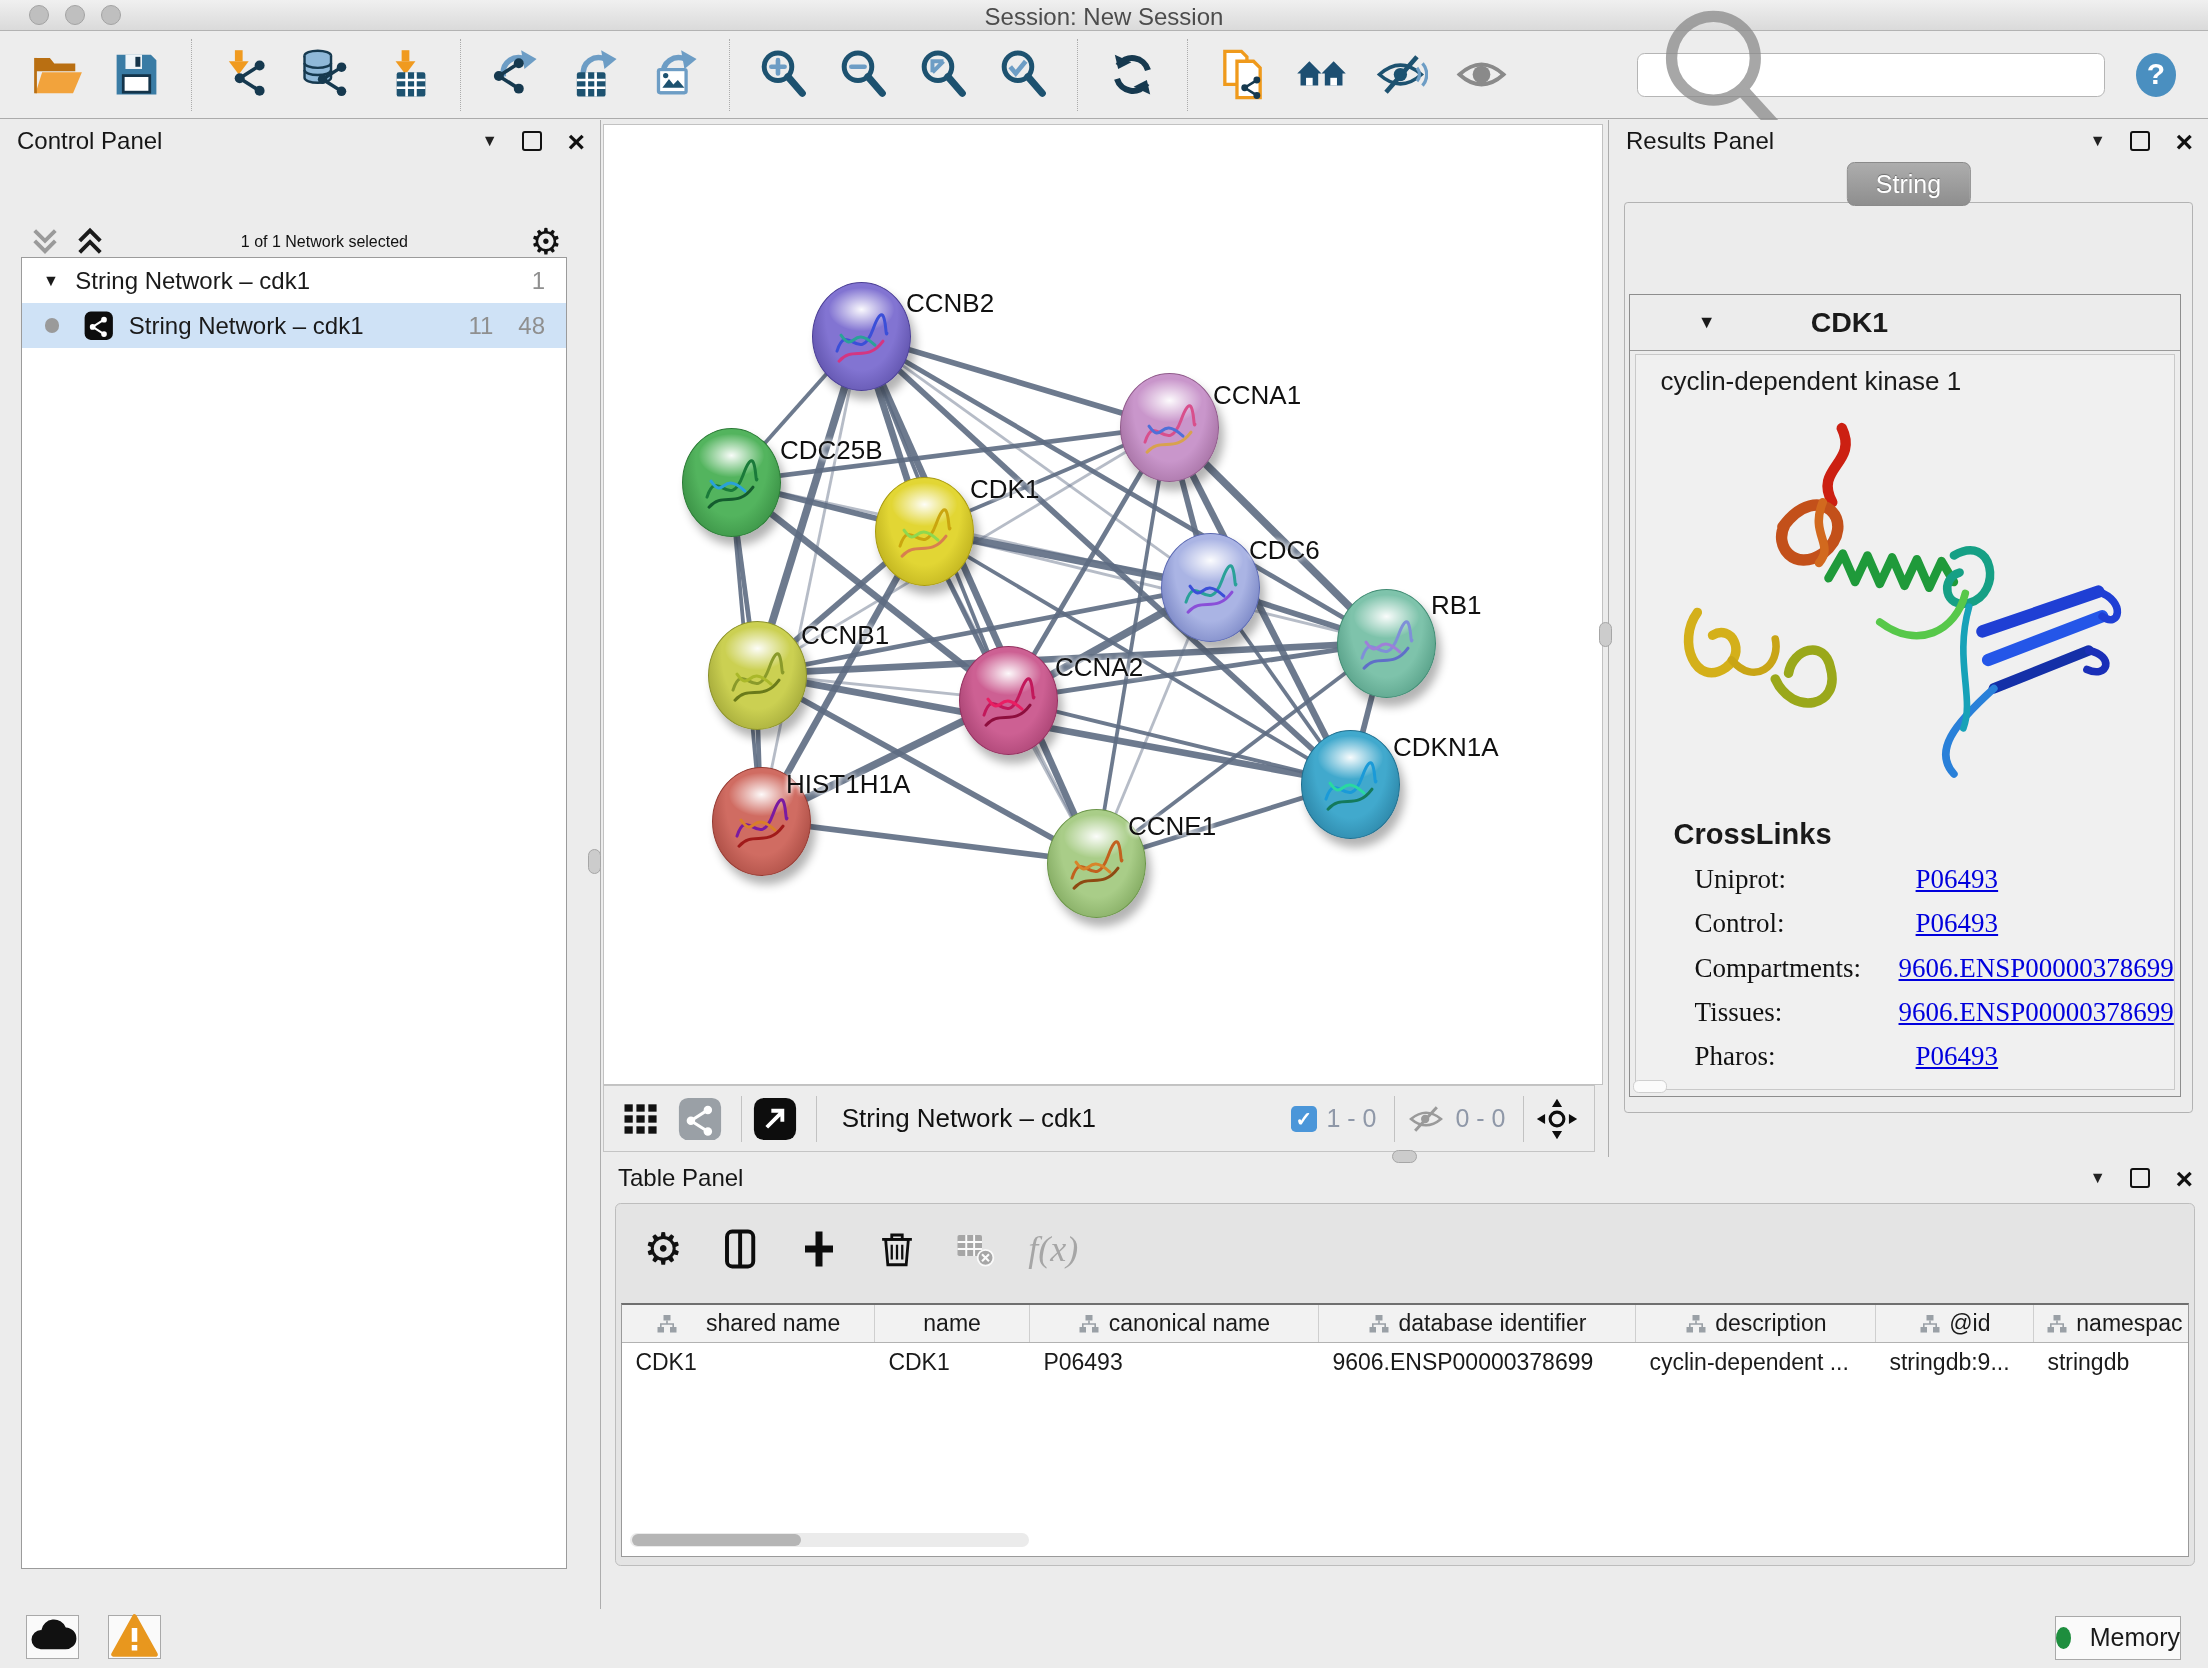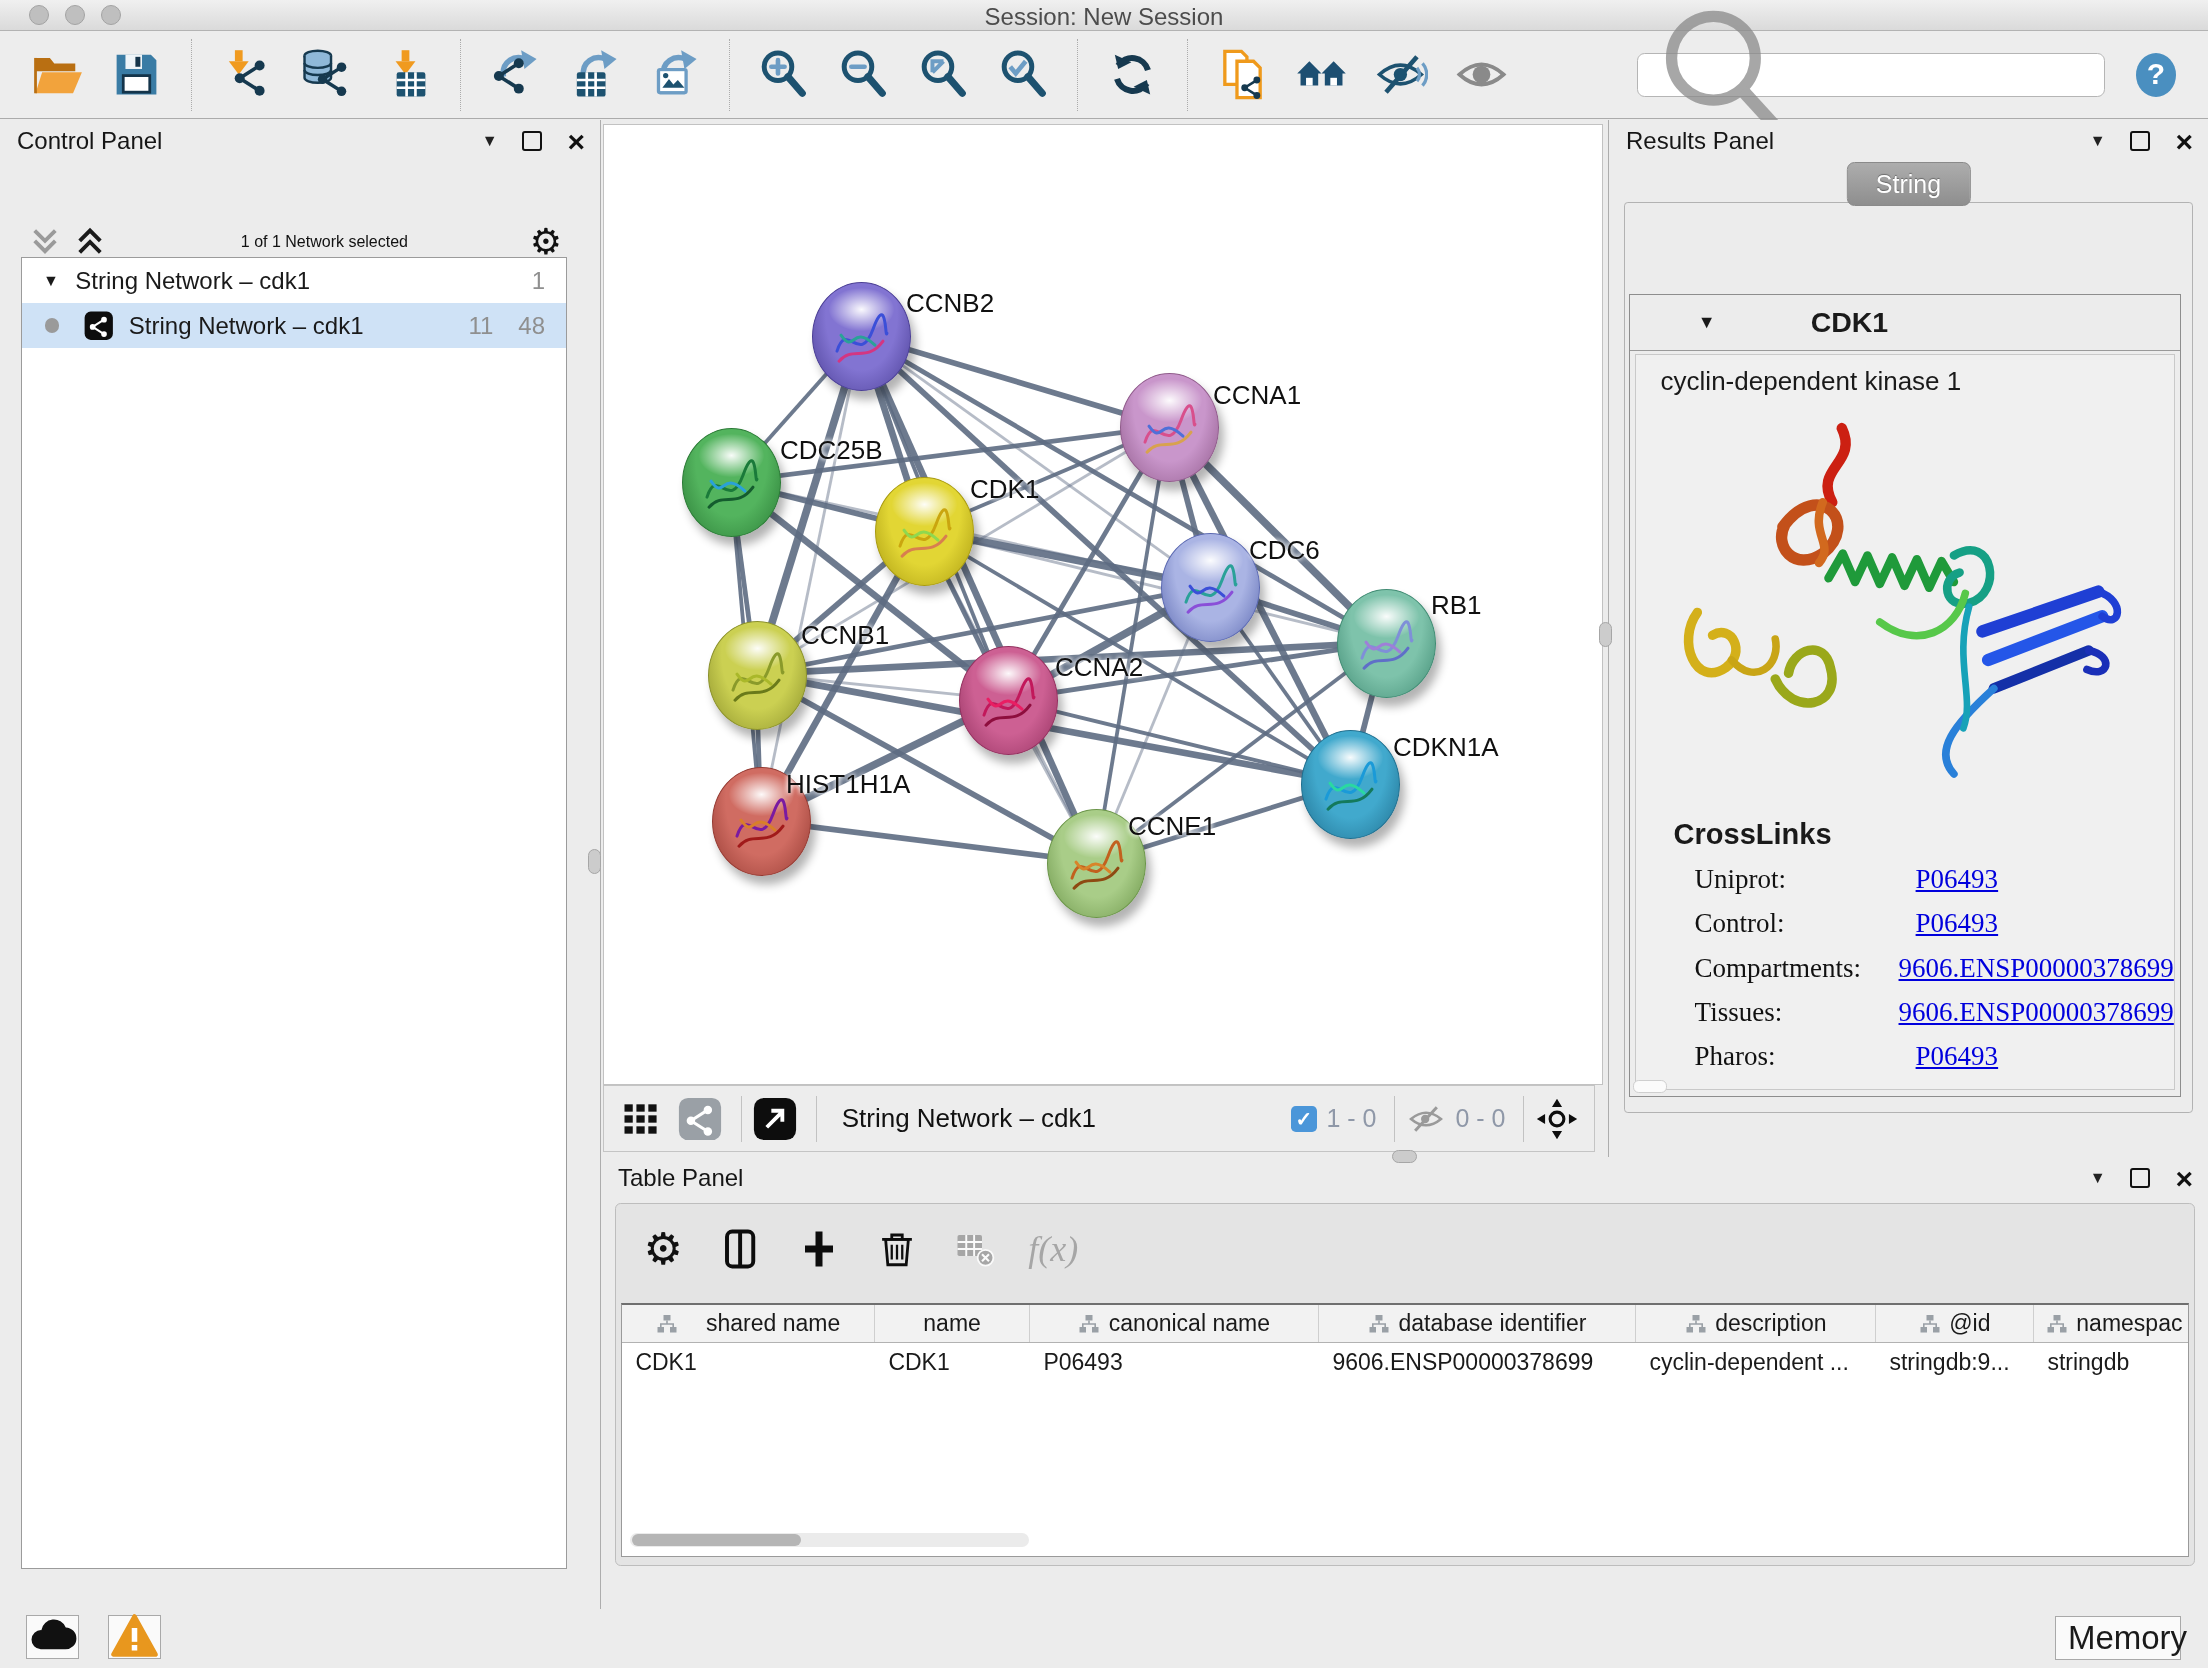--- a/index.html
+++ b/index.html
@@ -137,21 +137,21 @@
   .hscroll-thumb{position:absolute;left:1.9px;top:1px;height:12.4px;width:169px;background:#b5b5b5;border-radius:6.7px}
   .tp-tabs{position:absolute;left:525px;top:415px;display:flex}
 
   
   .statusbar{position:absolute;left:0;bottom:0;right:0;height:59px;background:#ececec}
   .sb-btn{position:absolute;top:5.7px;width:53px;height:44px;background:#fafafa;border:1.9px solid #a9a9a9;
     display:flex;align-items:center;justify-content:center;box-sizing:border-box}
   .sb-btn svg{width:34px;height:34px}
   .mem-btn{position:absolute;right:27px;top:6.7px;width:126px;height:44px;background:#fafafa;
     border:1.9px solid #a9a9a9;display:flex;align-items:center;justify-content:center;gap:19px;
-    font-size:33px;box-sizing:border-box}
+    font-size:25px;box-sizing:border-box}
   .mem-dot{width:22px;height:22px;border-radius:50%}
 </style>
 </head>
 <body>
 
 <div class="titlebar">
   <span class="tl" style="left:28.5px"></span>
   <span class="tl" style="left:65px"></span>
   <span class="tl" style="left:101px"></span>
   <div class="title-text">Session: New Session</div>

